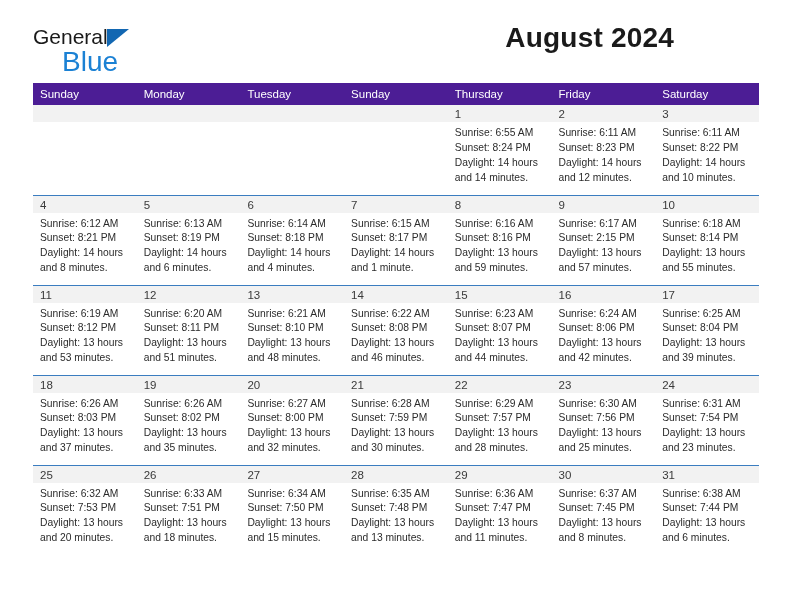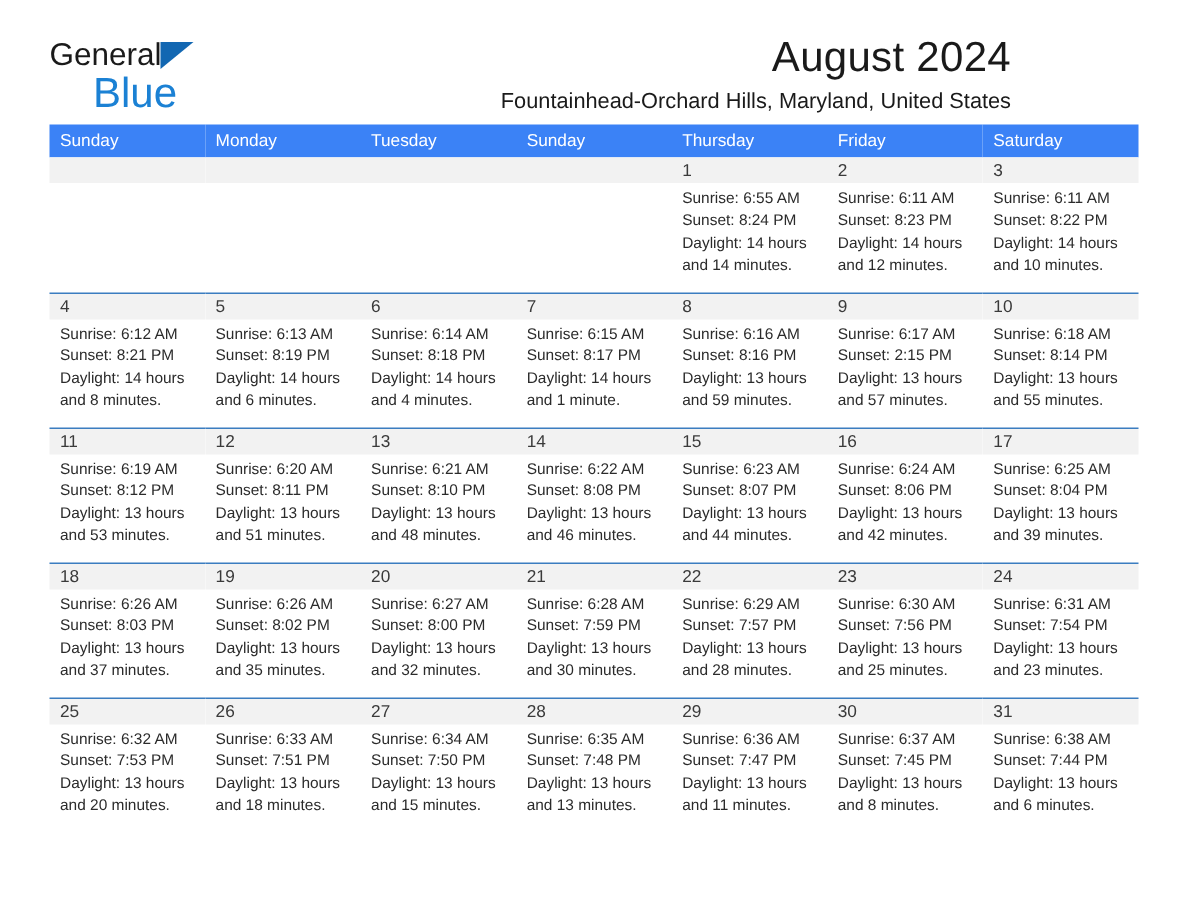--- a/index.html
+++ b/index.html
@@ -61,21 +61,21 @@
     color: #1b81d4;
     line-height: 1;
   }
 
   .title-wrap {
     text-align: right;
     padding-right: 4px;
   }
   .cal-title {
     font-size: 28px;
-    font-weight: normal;
+    font-weight: bold;
     color: #1a1a1a;
     line-height: 1.15;
     margin: 0;
     letter-spacing: 0.2px;
   }
   .cal-subtitle {
     font-size: 14.5px;
     font-weight: normal;
     color: #1a1a1a;
     margin: 6px 0 0 0;
@@ -84,21 +84,21 @@
 
   
   .calendar {
     margin: 11px 33px 0 33px;
     width: 726px;
     border-collapse: collapse;
     table-layout: fixed;
   }
 
   .calendar th {
-    background: #3b82f6;
+    background: #4c1d95;
     color: #ffffff;
     font-size: 11.5px;
     font-weight: normal;
     text-align: left;
     padding: 5px 0 5px 7px;
     height: 20px;
     box-sizing: border-box;
     border: none;
   }
 
@@ -148,21 +148,20 @@
 
   <div class="header">
 
     <div class="logo">
       <span class="logo-general">General</span><span class="logo-tri"></span>
       <span class="logo-blue">Blue</span>
     </div>
 
     <div class="title-wrap">
       <h1 class="cal-title">August 2024</h1>
-      <h2 class="cal-subtitle">Fountainhead-Orchard Hills, Maryland, United States</h2>
     </div>
 
   </div>
 
   <table class="calendar">
     <thead>
       <tr id="weekday-row">
           <th>Sunday</th>
           <th>Monday</th>
           <th>Tuesday</th>

